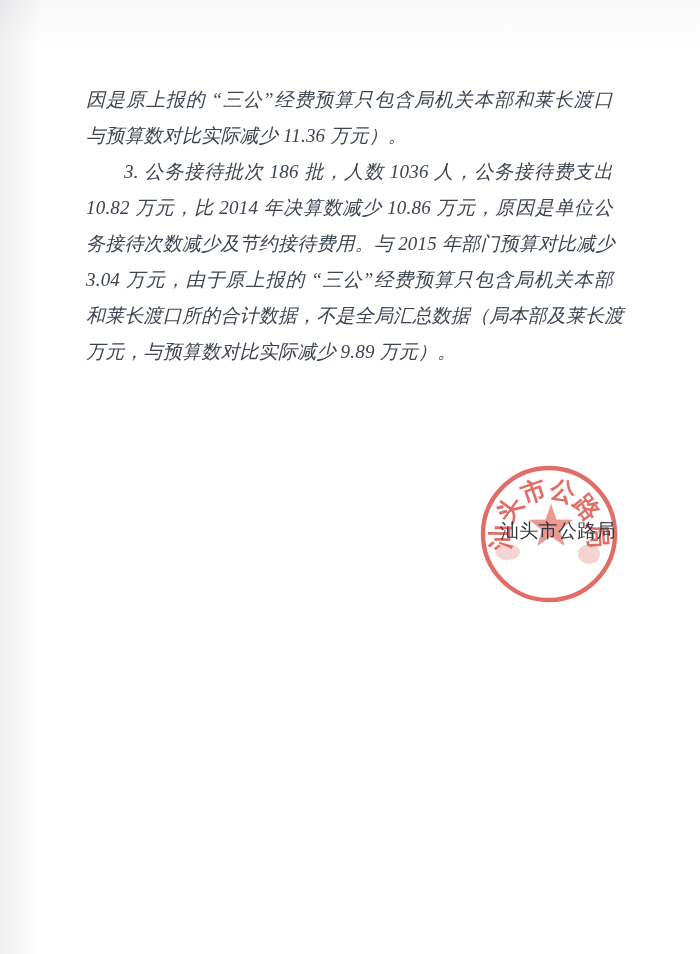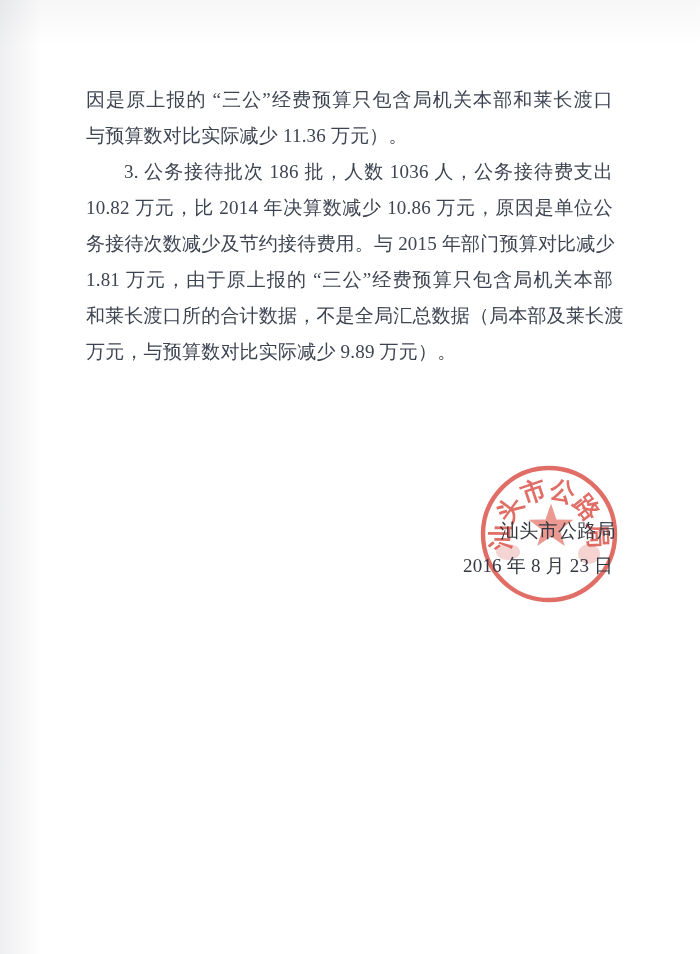--- a/index.html
+++ b/index.html
@@ -26,20 +26,21 @@
     color: #3d4451;
     font-size: 19px;
     line-height: 36px;
     letter-spacing: 0.2px;
   }
   .line {
     height: 36px;
     text-align: justify;
     text-align-last: justify;
     white-space: nowrap;
+    font-style: italic;
   }
   .line.para-last {
     text-align-last: left;
   }
   .line.indent {
     padding-left: 38px;
     box-sizing: border-box;
   }
   .signature-org {
     position: absolute;
@@ -79,21 +80,21 @@
 <body>
 
 <div class="page">
 
   <div class="body-text">
     <div class="line">因是原上报的 “三公”经费预算只包含局机关本部和莱长渡口</div>
     <div class="line para-last">与预算数对比实际减少 11.36 万元）。</div>
     <div class="line indent">3. 公务接待批次 186 批，人数 1036 人，公务接待费支出</div>
     <div class="line">10.82 万元，比 2014 年决算数减少 10.86 万元，原因是单位公</div>
     <div class="line">务接待次数减少及节约接待费用。与 2015 年部门预算对比减少</div>
-    <div class="line">1.81 万元，由于原上报的 “三公”经费预算只包含局机关本部</div>
+    <div class="line">3.04 万元，由于原上报的 “三公”经费预算只包含局机关本部</div>
     <div class="line">和莱长渡口所的合计数据，不是全局汇总数据（局本部及莱长渡</div>
     <div class="line para-last">万元，与预算数对比实际减少 9.89 万元）。</div>
   </div>
 
   <svg class="seal-svg" width="142" height="142" viewBox="0 0 142 142">
 
     <circle cx="71" cy="71" r="66" fill="none" stroke="#d94e44" stroke-width="4.4" stroke-opacity="0.82"></circle>
 
     <polygon points="73,40.5 78.5,56.4 95.4,56.7 81.9,66.9 86.8,83 73,73.4 59.2,83 64.1,66.9 50.7,56.7 67.5,56.4" fill="#e8837a" fill-opacity="0.82"></polygon>
 
@@ -102,15 +103,14 @@
 
     <defs>
       <path id="sealArc" d="M 32.8 86.4 A 40 40 0 1 1 109.2 86.4"></path>
     </defs>
     <text class="seal-arc-text">
       <textPath href="#sealArc" startOffset="0" textLength="148" lengthAdjust="spacing">汕头市公路局</textPath>
     </text>
   </svg>
 
   <div class="signature-org">汕头市公路局</div>
-  <div class="signature-date">2016 年 8 月 23 日</div>
 
 </div>
 
 </body></html>

